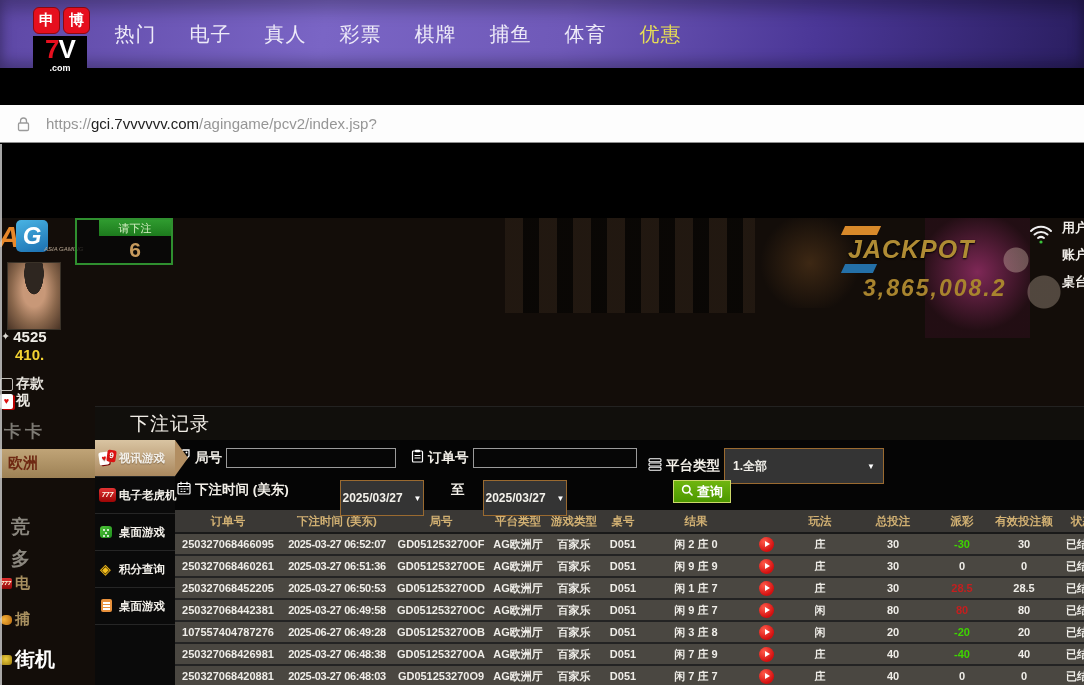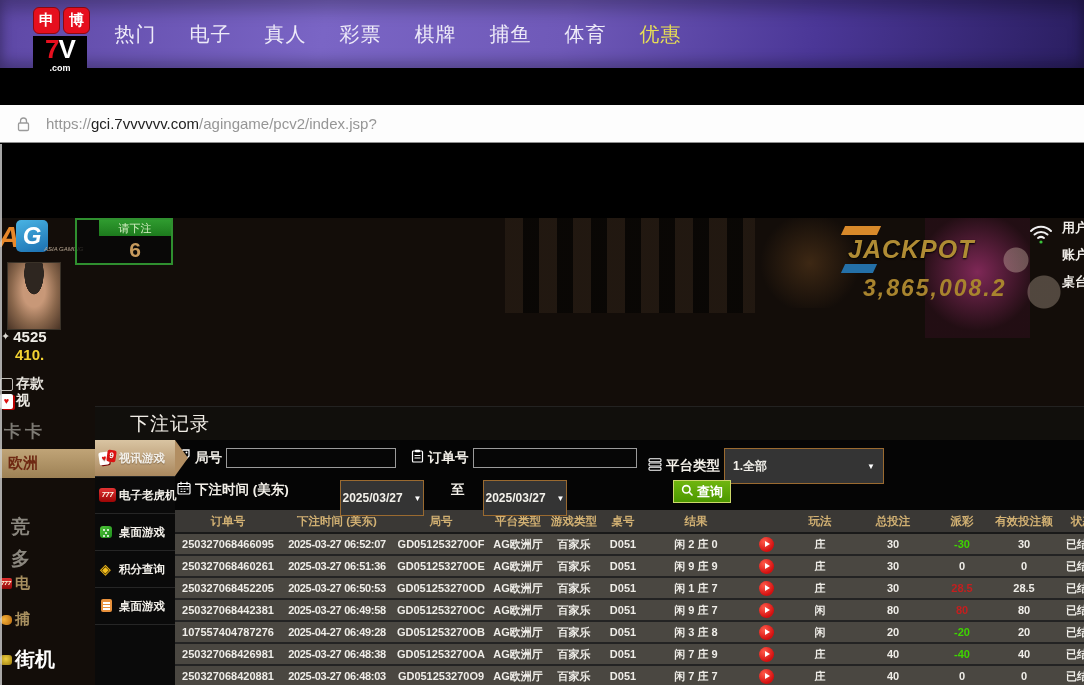--- a/index.html
+++ b/index.html
@@ -423,21 +423,21 @@
     <td>闲 9 庄 7</td>
     <td><span class="play-btn"></span></td>
     <td>闲</td>
     <td>80</td>
     <td class="pay-pos">80</td>
     <td>80</td>
     <td class="c-status">已结算</td>
   </tr>
                 <tr>
     <td class="c-left">107557404787276</td>
-    <td class="c-time">2025-04-27 06:49:28</td>
+    <td class="c-time">2025-06-27 06:49:28</td>
     <td class="c-plain">GD051253270OB</td>
     <td>AG欧洲厅</td>
     <td>百家乐</td>
     <td>D051</td>
     <td>闲 3 庄 8</td>
     <td><span class="play-btn"></span></td>
     <td>闲</td>
     <td>20</td>
     <td class="pay-neg">-20</td>
     <td>20</td>

